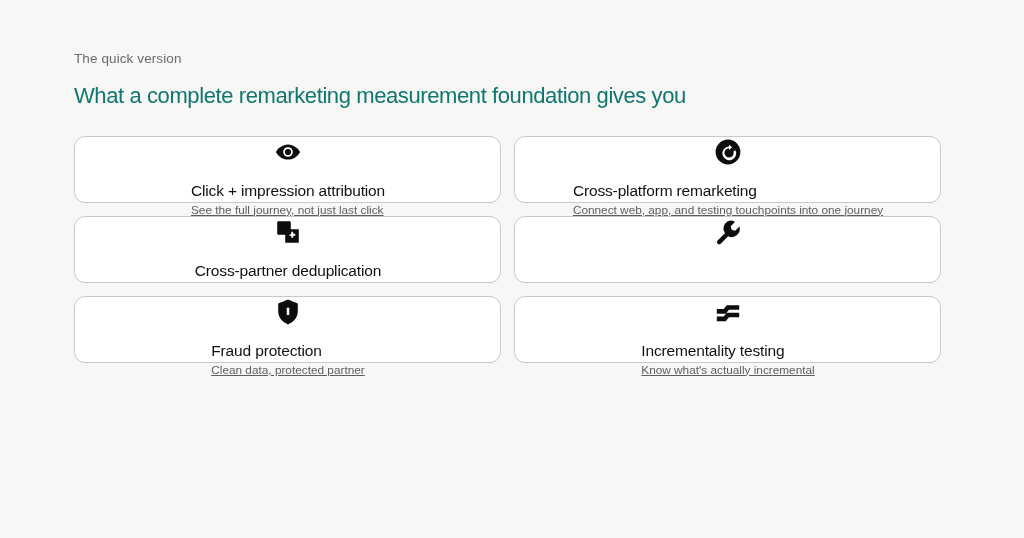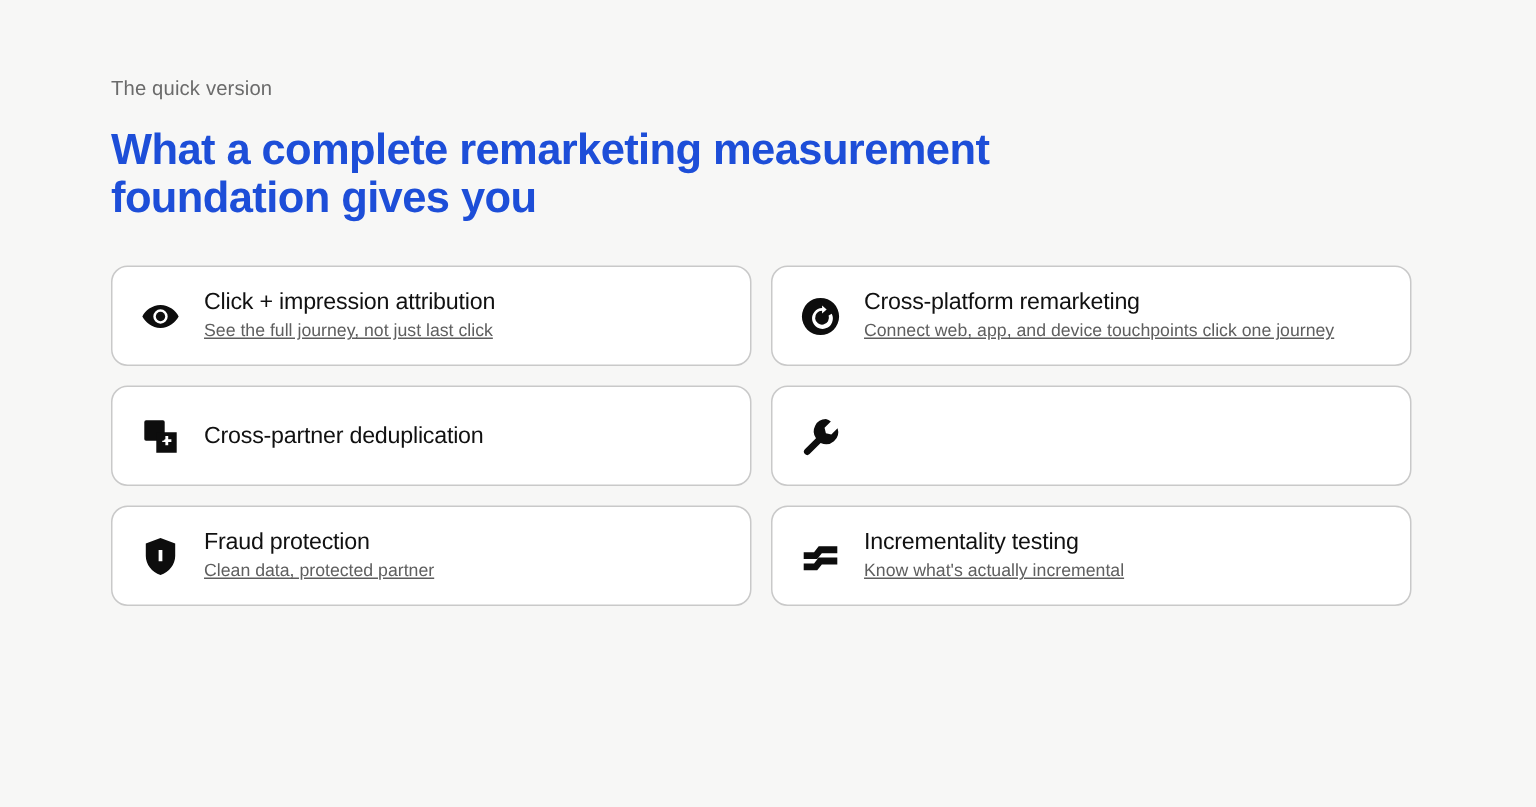--- a/index.html
+++ b/index.html
@@ -28,24 +28,24 @@
   
   .eyebrow {
     font-size: 13.5px;
     line-height: 1.3;
     color: #6b6b6b;
     letter-spacing: 0.1px;
     margin-bottom: 16px;
   }
 
   .headline {
-    font-size: 29px;
+    font-size: 22px;
     line-height: 1.13;
-    font-weight: 700;
-    color: #1d4ed8;
+    font-weight: 400;
+    color: #0f766e;
     letter-spacing: -0.4px;
     max-width: 700px;
     margin-bottom: 28px;
   }
 
   
   .cards-grid {
     display: grid;
     grid-template-columns: 427px 427px;
     column-gap: 13px;
@@ -55,20 +55,21 @@
 
   .card {
     background: #ffffff;
     border: 1px solid #c9c9c9;
     border-radius: 11px;
     height: 67px;
     display: flex;
     align-items: center;
     padding: 0 16px 0 17px;
     gap: 14px;
+    flex-direction: column;
   }
 
   .card-icon {
     flex: 0 0 auto;
     width: 30px;
     height: 30px;
     display: flex;
     align-items: center;
     justify-content: center;
     color: #0d0d0d;
@@ -131,21 +132,21 @@
     </div>
 
     <div class="card">
       <span class="card-icon">
         <svg width="30" height="30" viewBox="0 0 30 30" fill="none">
           <path fill-rule="evenodd" clip-rule="evenodd" d="M15 2.6A12.4 12.4 0 1 0 15 27.4 12.4 12.4 0 0 0 15 2.6Zm1.05 5.1 3.05 2.6-3.05 2.62v-1.73a4.62 4.62 0 1 0 4.37 3.2l2.06-1.2A6.93 6.93 0 1 1 16.05 9.4V7.7Z" fill="currentColor"></path>
         </svg>
       </span>
       <span class="card-text">
         <span class="card-title">Cross-platform remarketing</span>
-        <span class="card-sub">Connect web, app, and device touchpoints click one journey</span>
+        <span class="card-sub">Connect web, app, and testing touchpoints into one journey</span>
       </span>
     </div>
 
     <div class="card">
       <span class="card-icon">
         <svg width="30" height="30" viewBox="0 0 30 30" fill="none">
           <rect x="4.2" y="4.2" width="13.6" height="13.6" rx="1.2" fill="currentColor"></rect>
           <path fill-rule="evenodd" clip-rule="evenodd" d="M12.2 12.2h13.6v13.6H12.2V12.2Zm6.05 2.45v2.1h-2.1v1.9h2.1v2.1h1.9v-2.1h2.1v-1.9h-2.1v-2.1h-1.9Z" fill="currentColor"></path>
         </svg>
       </span>

